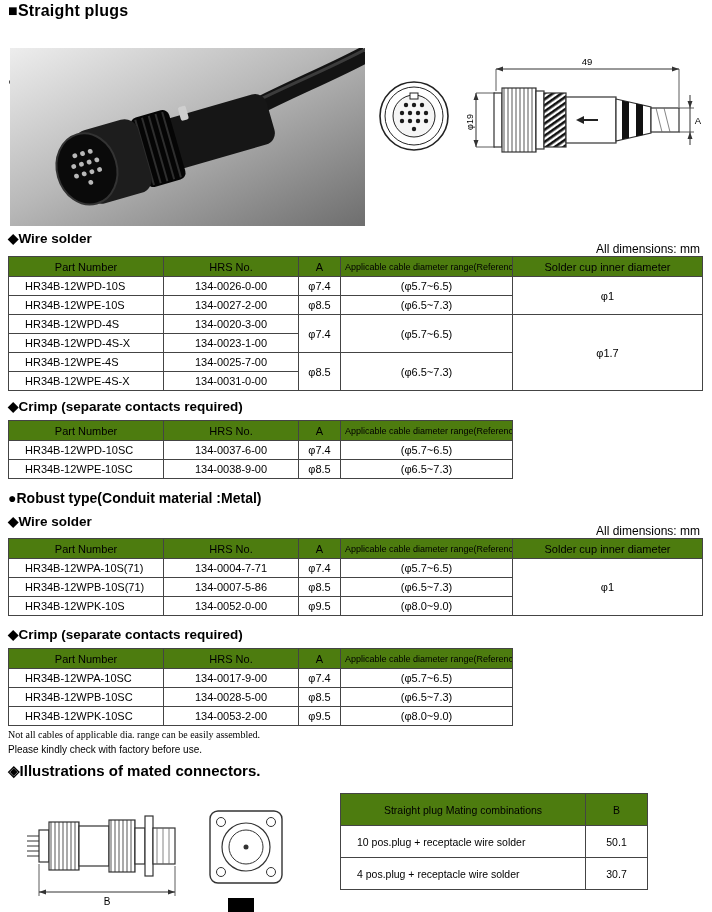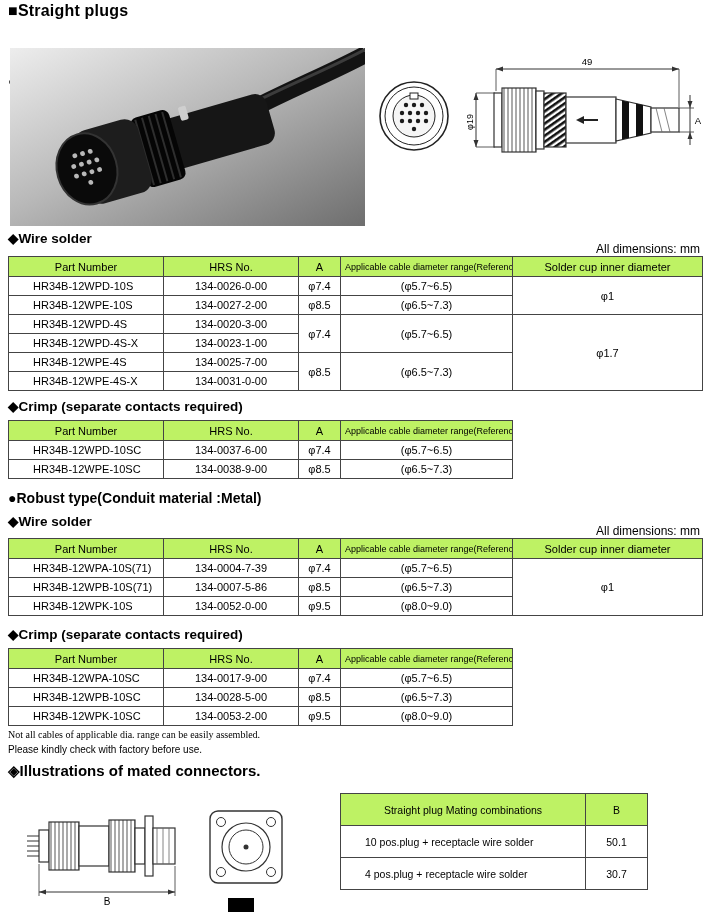--- a/index.html
+++ b/index.html
@@ -13,23 +13,23 @@
   .h-sec   { font-size:14px; font-weight:bold; }
   .h-sub   { font-size:13.5px; font-weight:bold; }
   .h-illus { font-size:15px; font-weight:bold; }
   .dim-note { font-size:12px; }
   .note { font-size:10px; }
   .spec-table { border-collapse:collapse; table-layout:fixed; background:#fff; }
   .spec-table th, .spec-table td {
     border:1px solid #444; font-size:11px; text-align:center;
     padding:1px 4px; height:19px; overflow:hidden; white-space:nowrap;
   }
-  .spec-table th { background:#bef264; font-weight:normal; height:20px; }
+  .spec-table th { background:#4d7c0f; font-weight:normal; height:20px; }
   .spec-table th.hdr-small { font-size:9px; }
-  .spec-table td.left { text-align:left; padding-left:24px; }
+  .spec-table td.left { text-align:left; padding-left:16px; }
   .mating-table th, .mating-table td { font-size:10.5px; height:32px; }
   .photo-box { border:0; }
   svg text { font-family:"Liberation Sans", sans-serif; fill:#000; }
   .footer-marker { background:#000; }
 </style>
 </head>
 <body>
 
 <div class="page">
 
@@ -270,21 +270,21 @@
           <th>Part Number</th>
           <th>HRS No.</th>
           <th>A</th>
           <th class="hdr-small">Applicable cable diameter range(Reference)</th>
           <th>Solder cup inner diameter</th>
         </tr>
       </thead>
       <tbody>
         <tr>
           <td class="left">HR34B-12WPA-10S(71)</td>
-          <td>134-0004-7-39</td>
+          <td>134-0004-7-71</td>
           <td>φ7.4</td>
           <td>(φ5.7~6.5)</td>
           <td rowspan="3">φ1</td>
         </tr>
         <tr>
           <td class="left">HR34B-12WPB-10S(71)</td>
           <td>134-0007-5-86</td>
           <td>φ8.5</td>
           <td>(φ6.5~7.3)</td>
         </tr>

